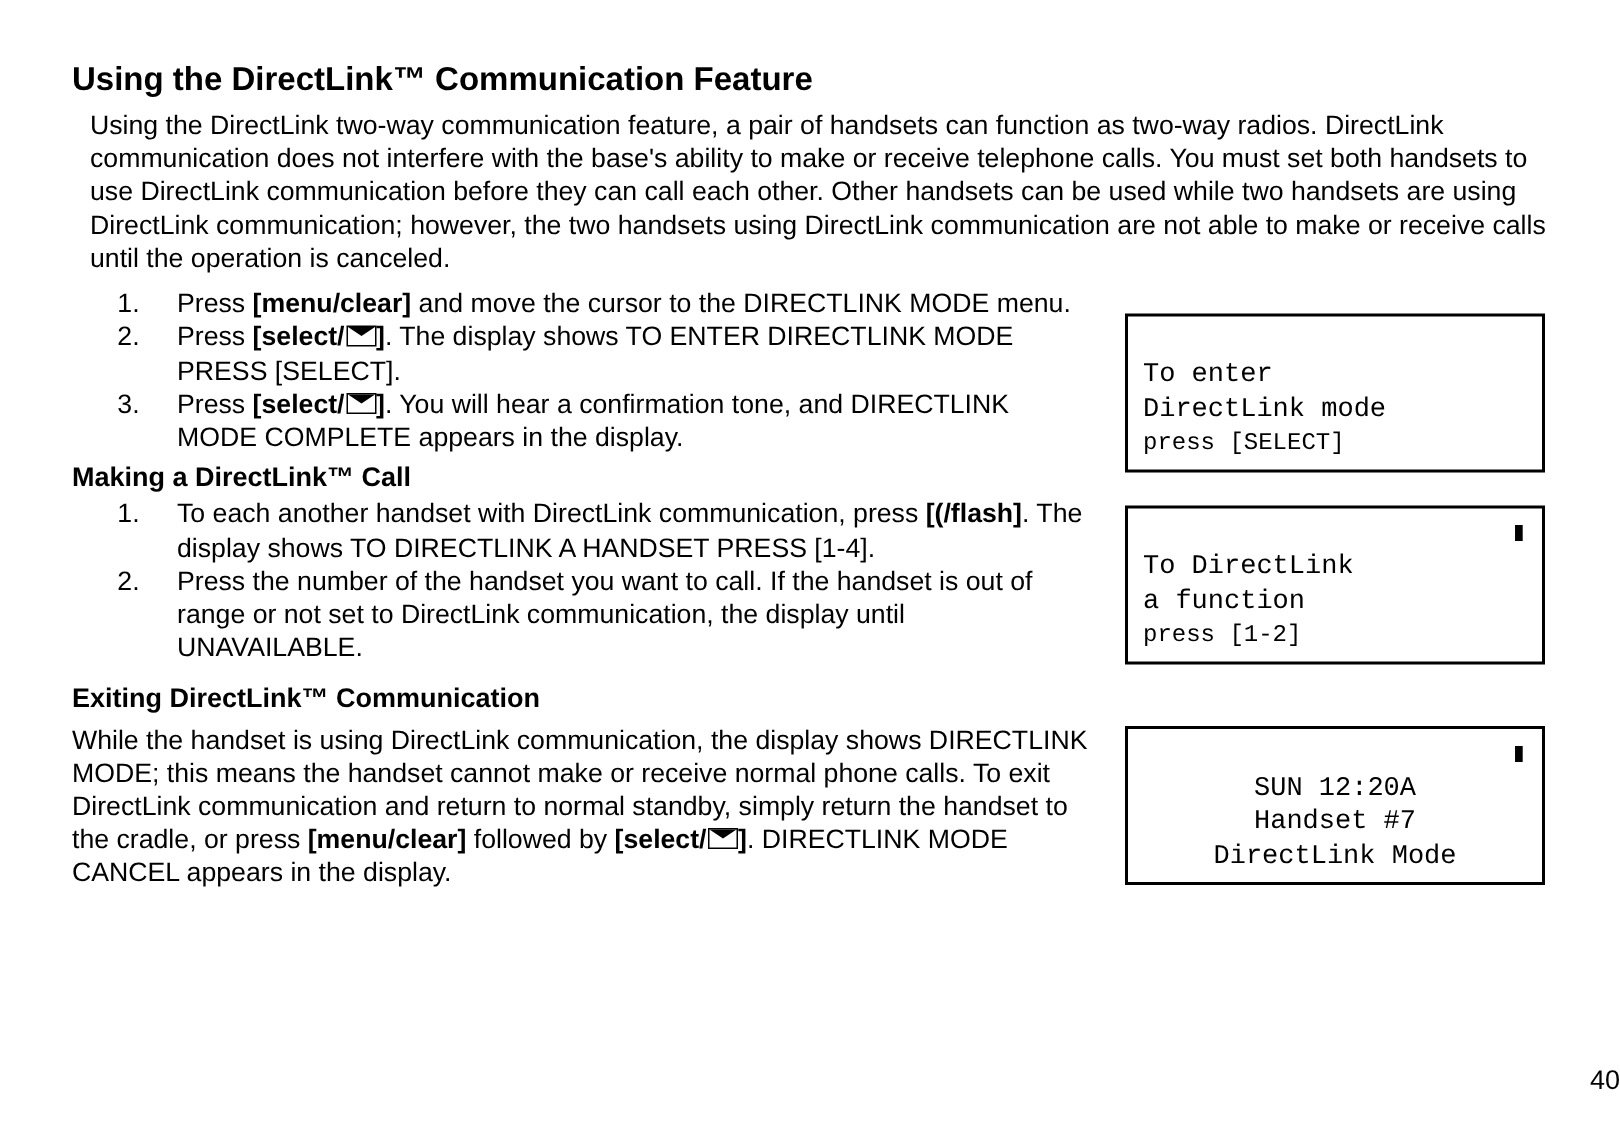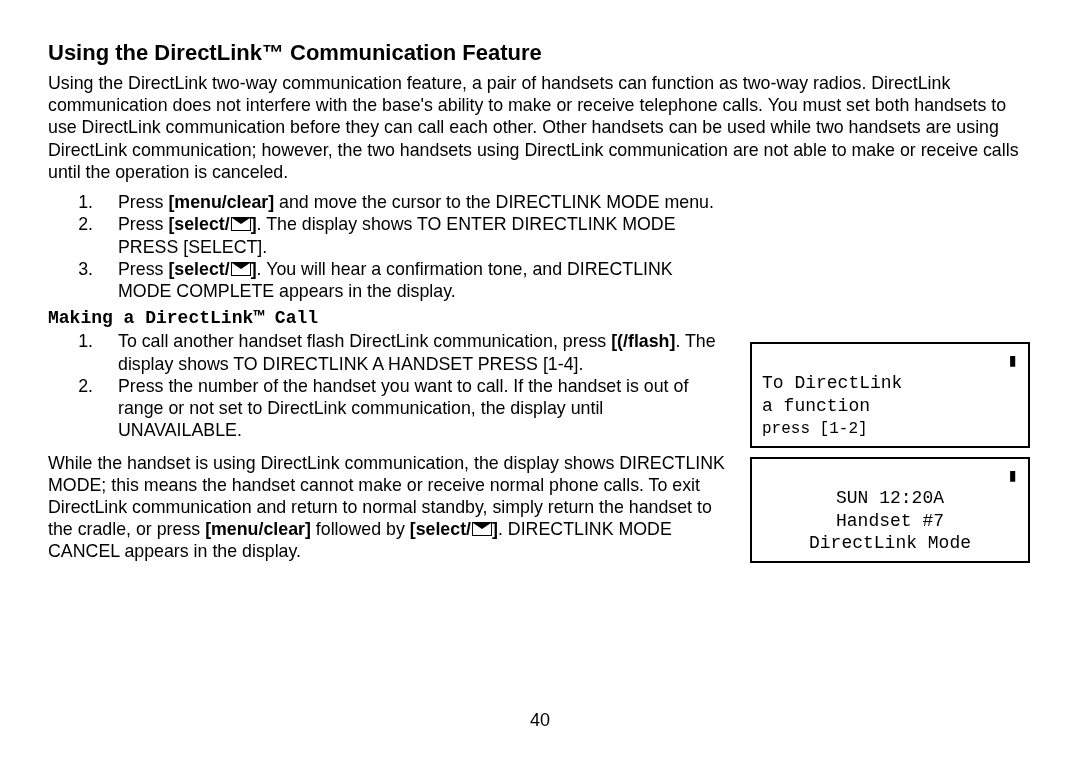--- a/index.html
+++ b/index.html
@@ -19,42 +19,41 @@
     height: 759px;
   }
   h1 {
     font-size: 22px;
     font-weight: bold;
     margin: 0 0 6px 0;
   }
   .intro {
     font-size: 17.8px;
     line-height: 1.25;
-    margin: 0 0 6px 0;
+    margin: 0 0 6px 12px;
   }
   .row {
     display: flex;
     flex-direction: row;
-    align-items: flex-end;
+    align-items: center;
   }
   ol {
     margin: 2px 0 6px 0;
     padding-left: 50px;
     font-size: 17.8px;
     line-height: 1.25;
   }
   ol li {
     padding-left: 20px;
     margin-bottom: 0px;
   }
   h2 {
     font-size: 18px;
     font-weight: bold;
     margin: 6px 0 2px 0;
-    font-family: Liberation Mono, monospace;
   }
   .leftcol {
     flex: 0 0 680px;
   }
   .lcdstack {
     flex: 0 0 280px;
     margin-left: 22px;
     display: flex;
     flex-direction: column;
     gap: 22px;
@@ -80,21 +79,21 @@
   .para {
     font-size: 17.8px;
     line-height: 1.25;
     margin: 4px 0 0 0;
   }
   .pagenum {
     position: absolute;
     bottom: 28px;
     left: 0;
     width: 100%;
-    text-align: center;
+    text-align: right;
     font-size: 18px;
   }
   b, strong { font-weight: bold; }
   .envelope {
     display: inline-block;
     width: 18px;
     height: 12px;
     border: 1.5px solid #000;
     position: relative;
     vertical-align: -1px;
@@ -138,36 +137,41 @@
         </li>
         <li>
           <span>Press </span><b><span>[select/</span><span class="envelope"></span>]</b><span>. You will hear a confirmation tone, and DIRECTLINK MODE COMPLETE appears in the display.</span>
         </li>
       </ol>
 
       <h2>Making a DirectLink™ Call</h2>
 
       <ol>
         <li>
-          <span>To call another handset flash DirectLink communication, press </span><b>[<span class="talkicon">(</span>/flash]</b><span>. The display shows TO DIRECTLINK A HANDSET PRESS [1-4].</span>
+          <span>To each another handset with DirectLink communication, press </span><b>[<span class="talkicon">(</span>/flash]</b><span>. The display shows TO DIRECTLINK A HANDSET PRESS [1-4].</span>
         </li>
         <li>Press the number of the handset you want to call. If the handset is out of range or not set to DirectLink communication, the display until UNAVAILABLE.</li>
       </ol>
     </div>
 
     <div class="lcdstack">
+      <div class="lcd">
+<span>To enter</span>
+<span>DirectLink mode</span>
+<span class="small">press [SELECT]</span></div>
 
       <div class="lcd">
 <span>To DirectLink</span><span class="bat">▮</span>
 <span>a function</span>
 <span class="small">press [1-2]</span></div>
     </div>
   </div>
 
 
+  <h2>Exiting DirectLink™ Communication</h2>
 
   <div class="row">
     <div class="leftcol">
       <p class="para">
         <span>While the handset is using DirectLink communication, the display shows DIRECTLINK MODE; this means the handset cannot make or receive normal phone calls. To exit DirectLink communication and return to normal standby, simply return the handset to the cradle, or press </span><b>[menu/clear]</b><span> followed by </span><b><span>[select/</span><span class="envelope"></span>]</b><span>. DIRECTLINK MODE CANCEL appears in the display.</span>
       </p>
     </div>
     <div class="lcd3wrap">
       <div class="lcd center">
 <span>SUN 12:20A</span><span class="bat">▮</span>

